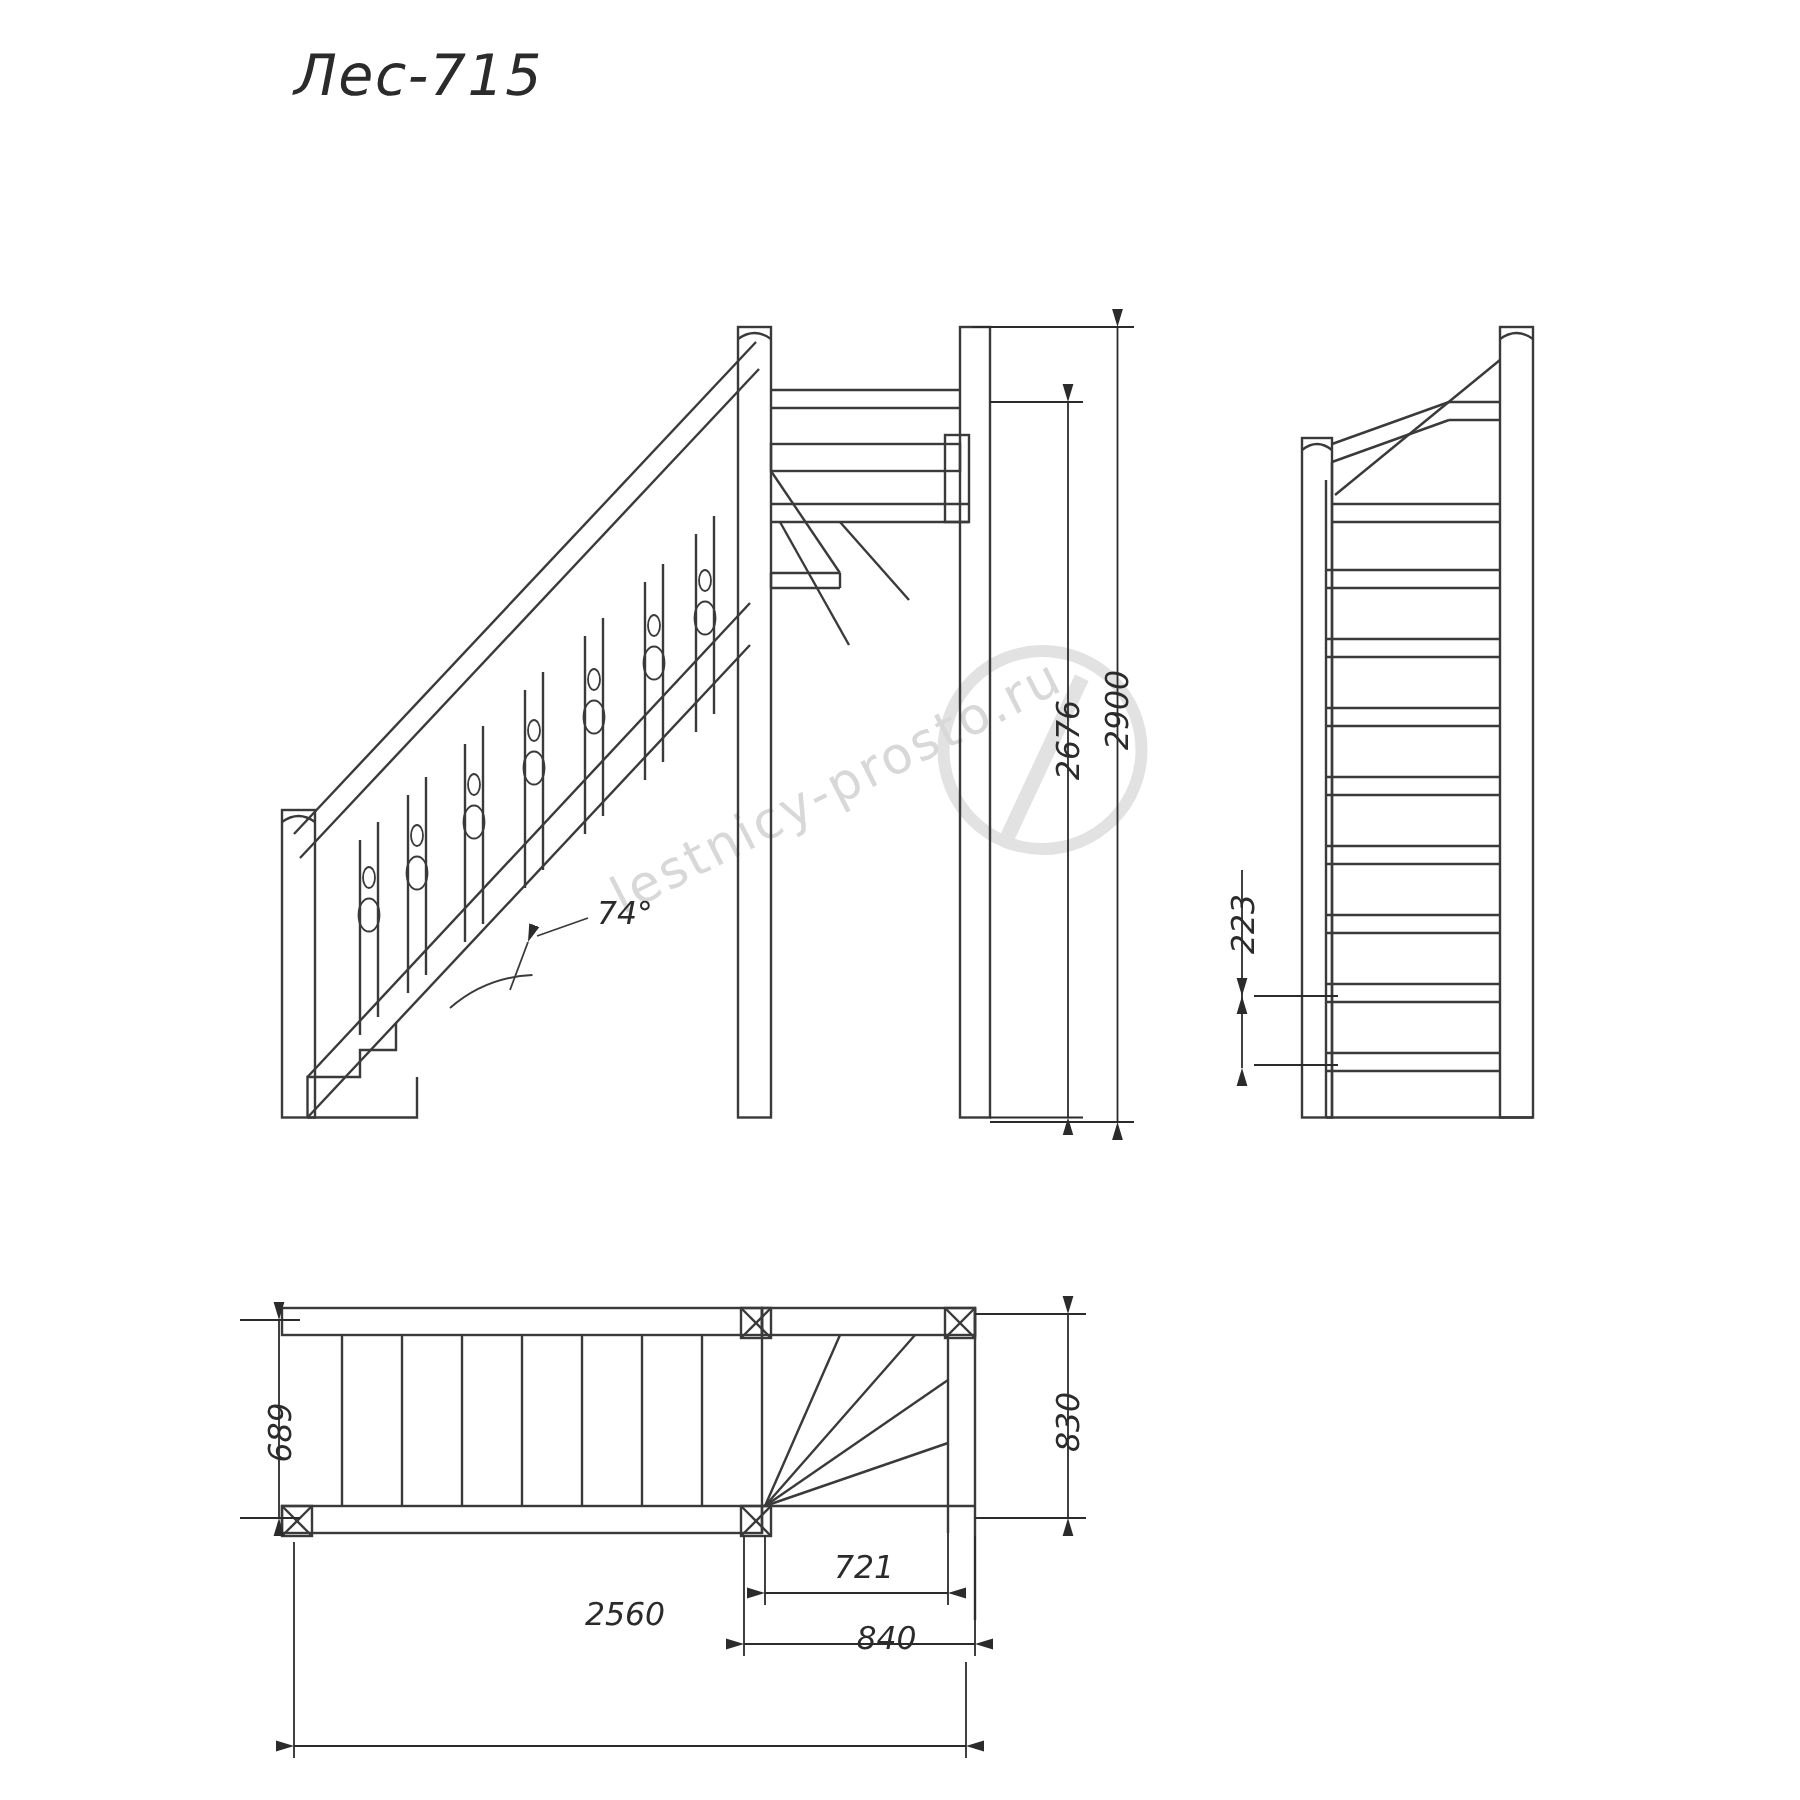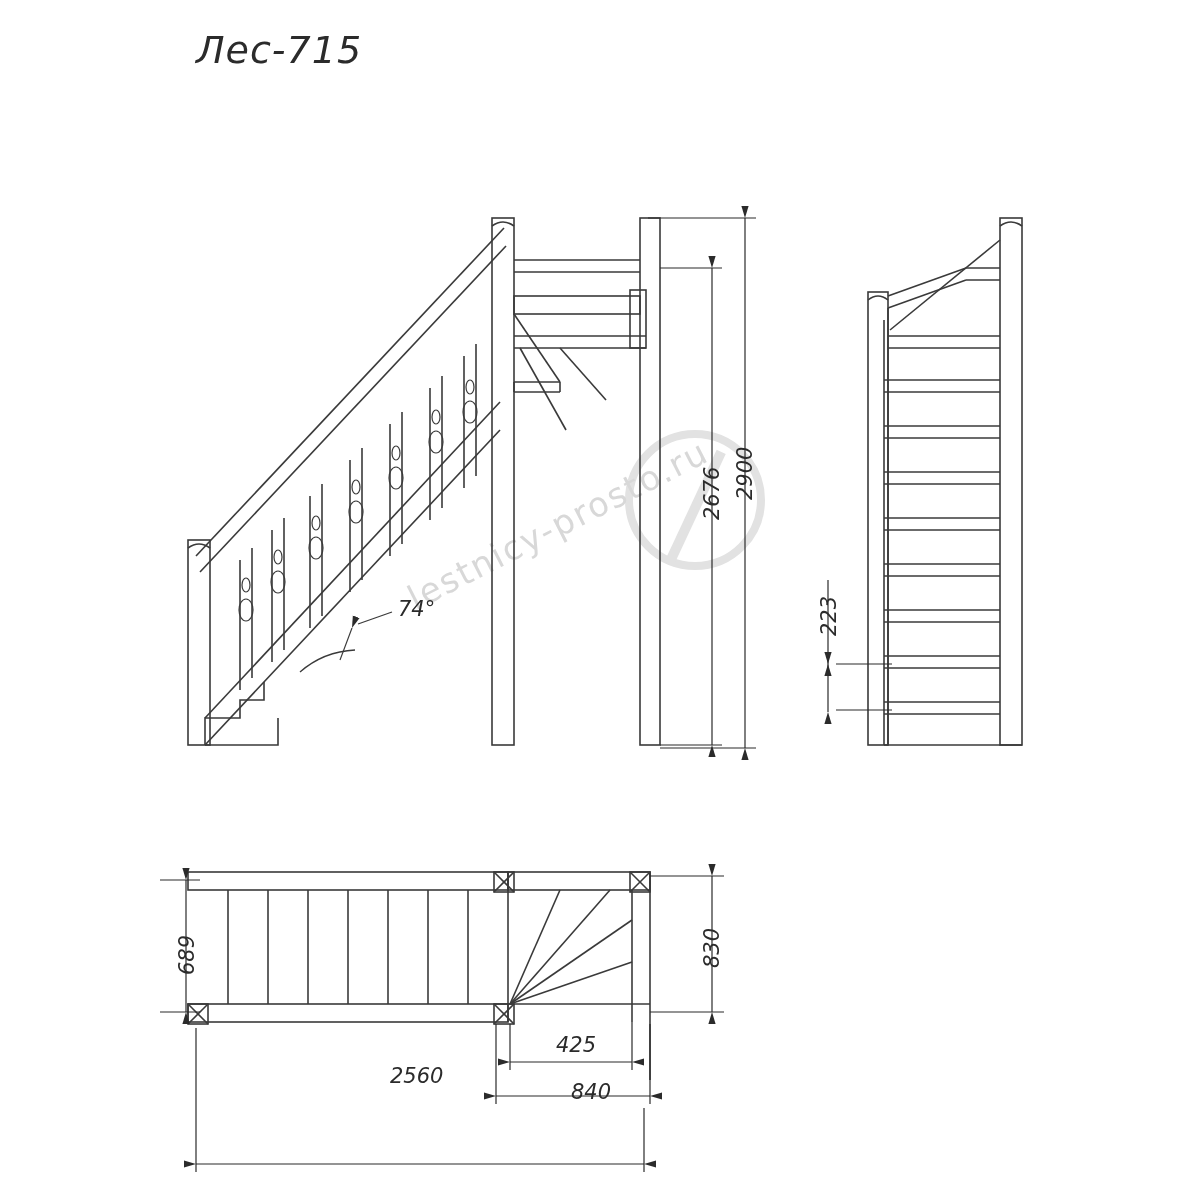--- a/index.html
+++ b/index.html
@@ -301,17 +301,17 @@
   </svg>
 
   <div class="dim" style="left:398px; top:597px;">74°</div>
 
   <div class="dim vert" style="left:700px; top:520px;">2676</div>
   <div class="dim vert" style="left:733px; top:500px;">2900</div>
   <div class="dim vert" style="left:817px; top:636px;">223</div>
 
   <div class="dim vert" style="left:175px; top:975px;">689</div>
   <div class="dim vert" style="left:700px; top:968px;">830</div>
-  <div class="dim" style="left:556px; top:1033px;">425</div>
+  <div class="dim" style="left:556px; top:1033px;">721</div>
   <div class="dim" style="left:571px; top:1080px;">840</div>
   <div class="dim" style="left:390px; top:1064px;">2560</div>
 
 </div>
 
 </body></html>

